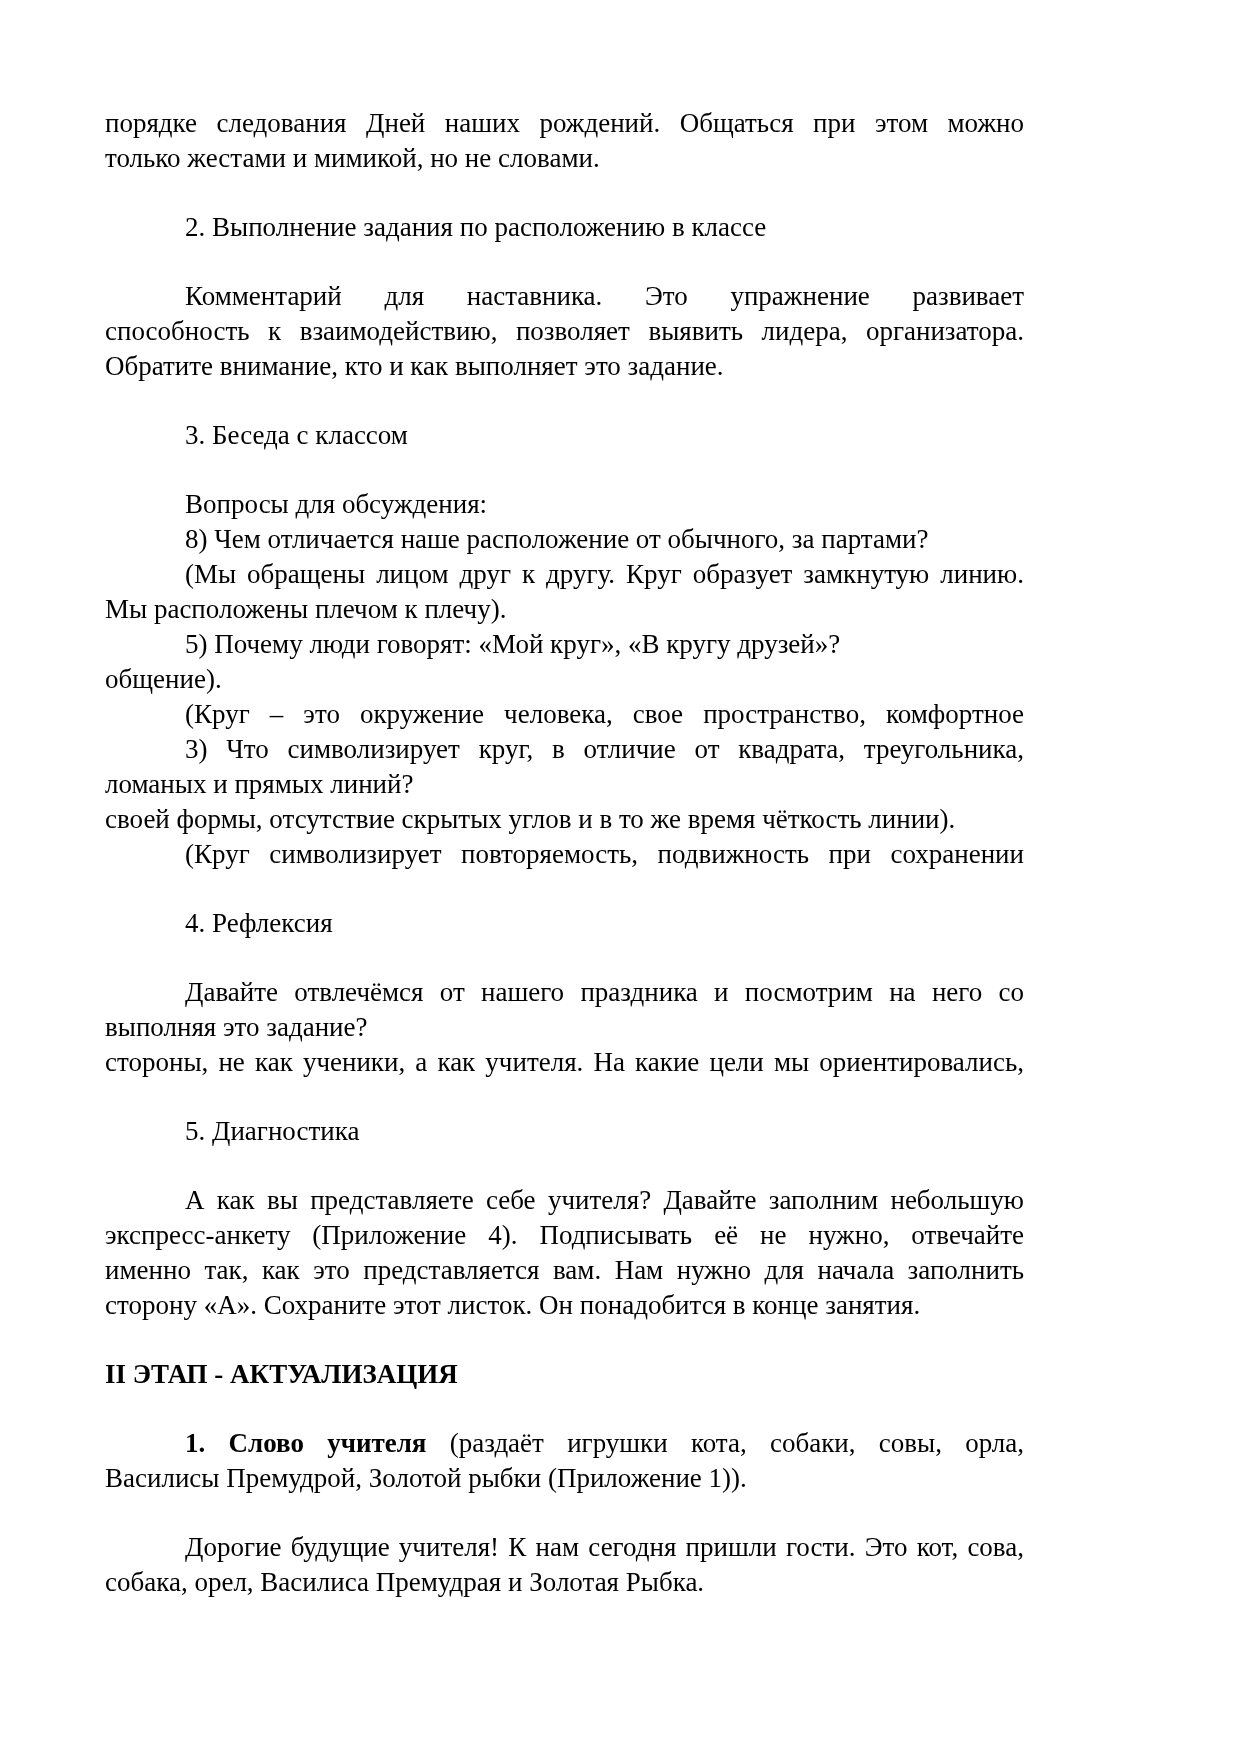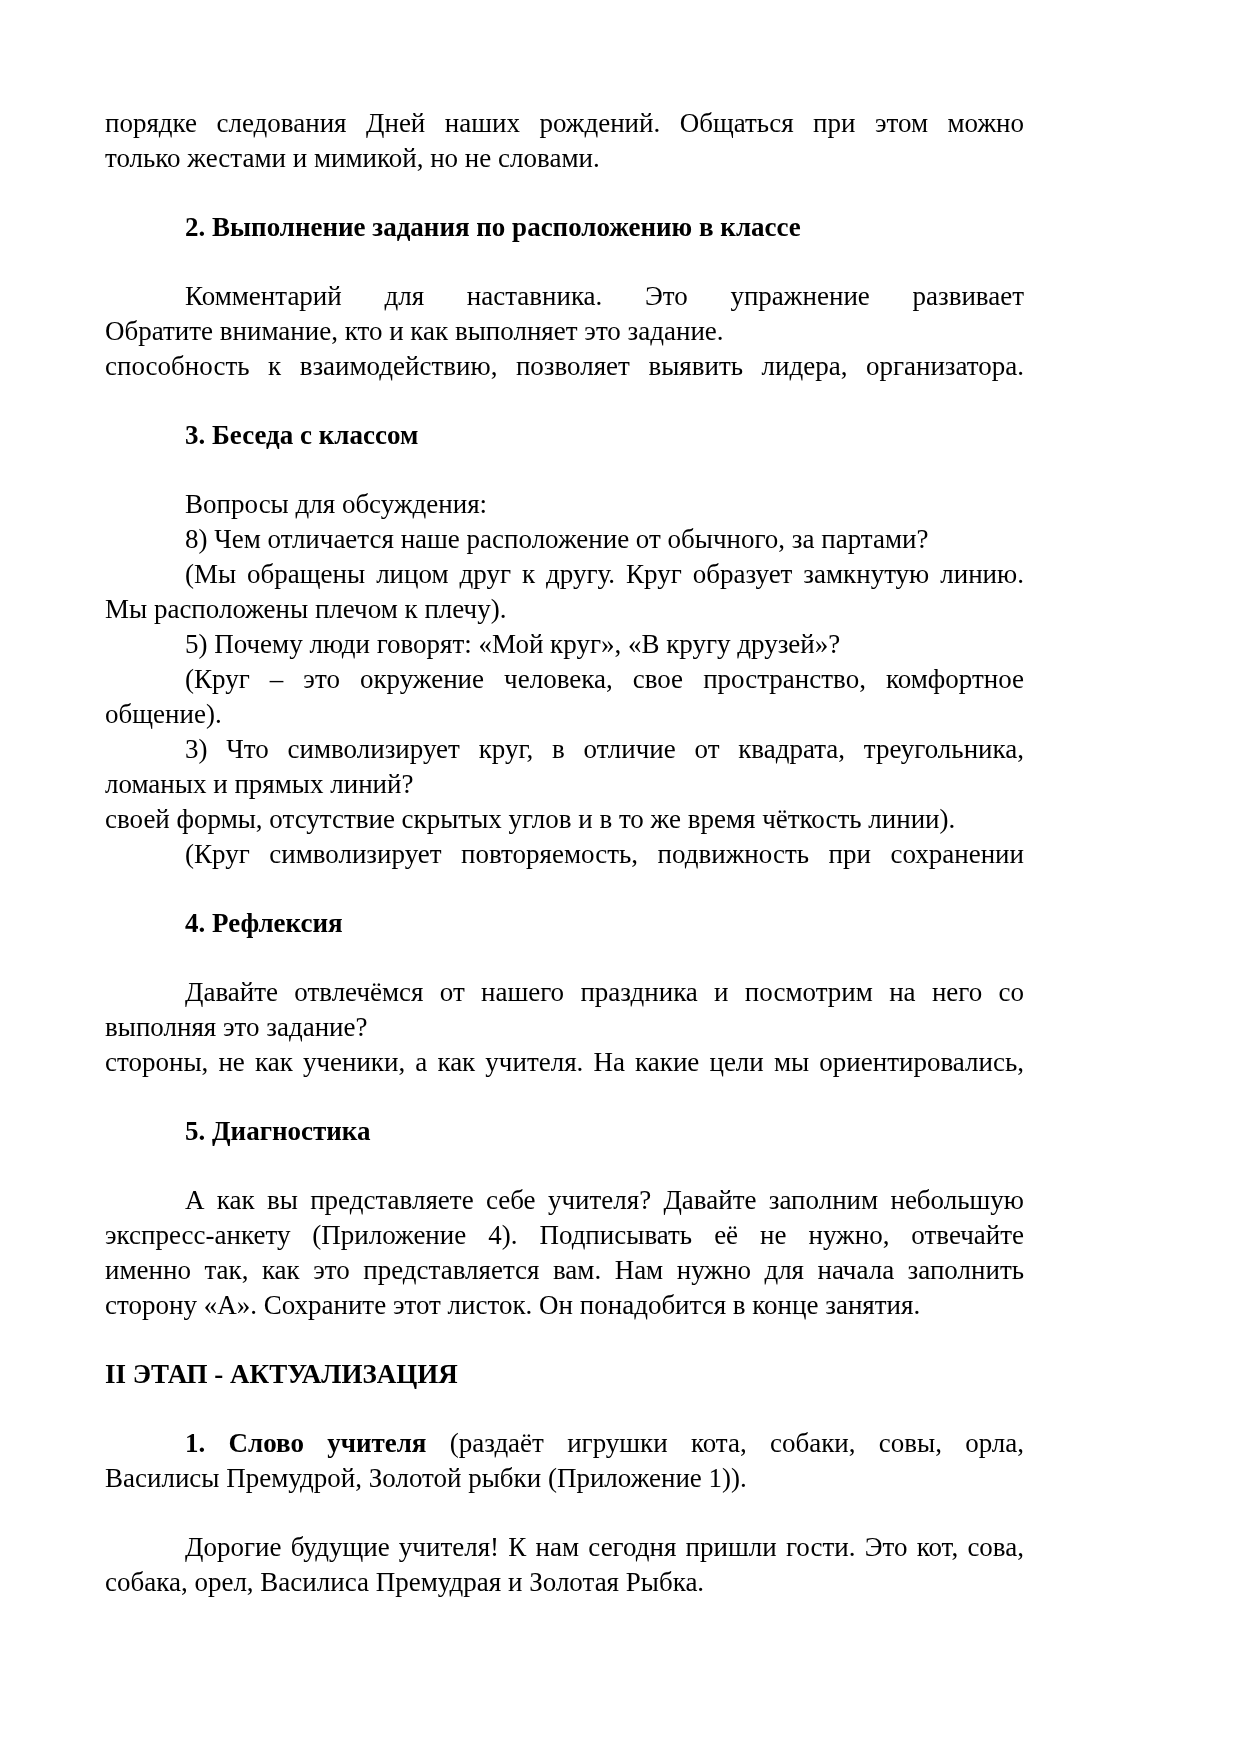--- a/index.html
+++ b/index.html
@@ -19,21 +19,21 @@
   .block:last-child { margin-bottom: 8px; }
   .ln {
     display: block;
     line-height: 35px;
     text-align: justify;
     text-align-last: left;
     white-space: normal;
   }
   .ln.j { text-align-last: justify; }
   .ln.i { text-indent: 80px; }
-  .hd { font-weight: bold; }
+  .hd { font-weight: normal; }
   .center {
     text-align: center;
     text-align-last: center;
     font-weight: bold;
   }
   b { font-weight: bold; }
 </style>
 </head>
 <body>
 
@@ -43,36 +43,36 @@
     <span class="ln j">порядке следования Дней наших рождений. Общаться при этом можно</span>
     <span class="ln">только жестами и мимикой, но не словами.</span>
   </div>
 
   <div class="block hd">
     <span class="ln i">2. Выполнение задания по расположению в классе</span>
   </div>
 
   <div class="block">
     <span class="ln j i">Комментарий для наставника. Это упражнение развивает</span>
+    <span class="ln j">способность к взаимодействию, позволяет выявить лидера, организатора.</span>
     <span class="ln">Обратите внимание, кто и как выполняет это задание.</span>
-    <span class="ln j">способность к взаимодействию, позволяет выявить лидера, организатора.</span>
   </div>
 
   <div class="block hd">
     <span class="ln i">3. Беседа с классом</span>
   </div>
 
   <div class="block">
     <span class="ln i">Вопросы для обсуждения:</span>
     <span class="ln i">8) Чем отличается наше расположение от обычного, за партами?</span>
     <span class="ln j i">(Мы обращены лицом друг к другу. Круг образует замкнутую линию.</span>
     <span class="ln">Мы расположены плечом к плечу).</span>
     <span class="ln i">5) Почему люди говорят: «Мой круг», «В кругу друзей»?</span>
+    <span class="ln">общение).</span>
     <span class="ln j i">(Круг – это окружение человека, свое пространство, комфортное</span>
-    <span class="ln">общение).</span>
     <span class="ln j i">3) Что символизирует круг, в отличие от квадрата, треугольника,</span>
     <span class="ln">ломаных и прямых линий?</span>
     <span class="ln">своей формы, отсутствие скрытых углов и в то же время чёткость линии).</span>
     <span class="ln j i">(Круг символизирует повторяемость, подвижность при сохранении</span>
   </div>
 
   <div class="block hd">
     <span class="ln i">4. Рефлексия</span>
   </div>
 

